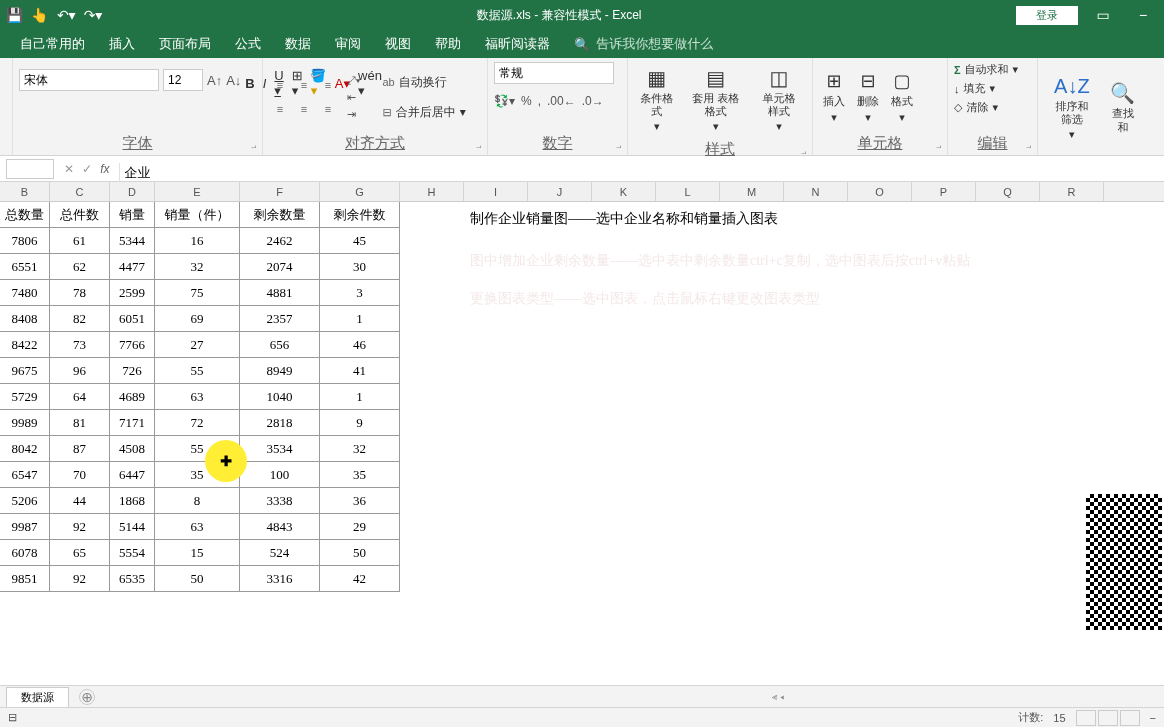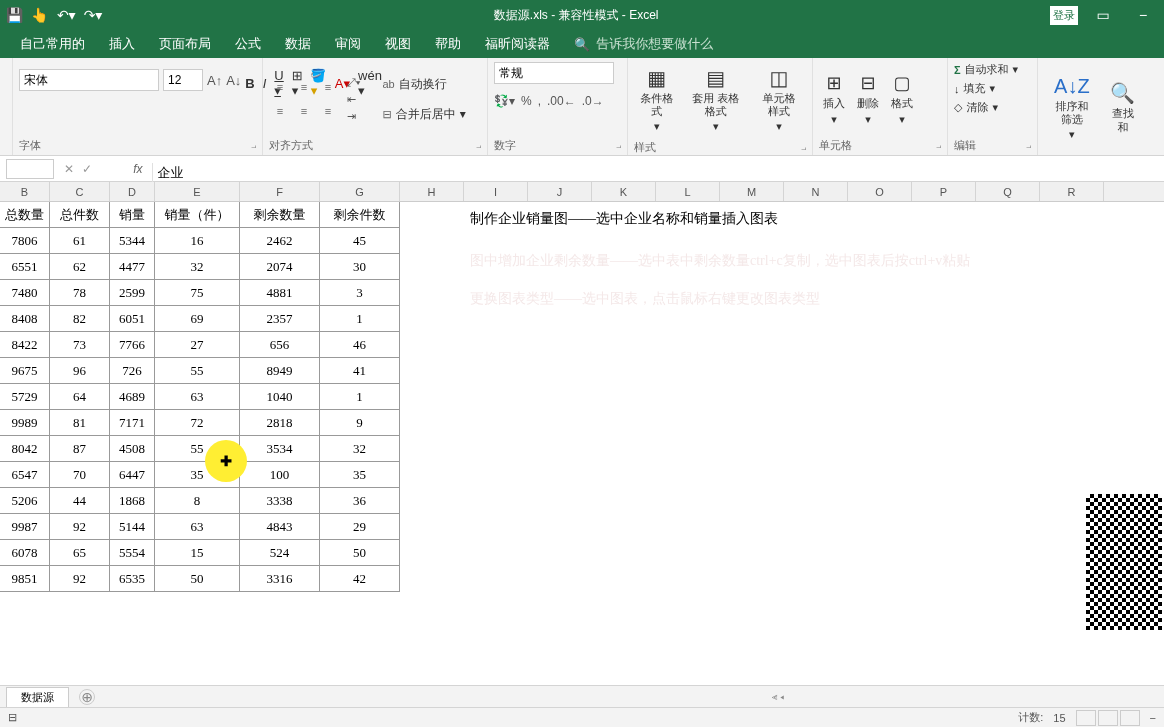--- a/index.html
+++ b/index.html
@@ -4,32 +4,32 @@
 <style>
 * { margin: 0; padding: 0; box-sizing: border-box; font-family: "Microsoft YaHei", sans-serif; }
 body { width: 1164px; height: 727px; background: #fff; overflow: hidden; font-size: 12px; }
 
 
 .titlebar { height: 30px; background: #217346; color: #fff; display: flex; align-items: center; padding: 0 6px; }
 .titlebar .qat { display: flex; gap: 8px; align-items: center; }
 .titlebar .qat span { font-size: 14px; cursor: pointer; }
 .titlebar .title { flex: 1; text-align: center; font-size: 12px; }
 .titlebar .right { display: flex; gap: 10px; align-items: center; }
-.titlebar .login { background: #fff; color: #217346; padding: 2px 3px; font-size: 11px; }
+.titlebar .login { background: #fff; color: #217346; padding: 2px 20px; font-size: 11px; }
 .titlebar .winbtn { width: 30px; text-align: center; font-size: 14px; }
 
 
 .tabs { height: 28px; background: #217346; color: #fff; display: flex; align-items: center; padding-left: 20px; gap: 24px; font-size: 13px; }
 .tabs .tab { cursor: pointer; }
 .tabs .tell { display: flex; align-items: center; gap: 6px; color: #c8e0d0; }
 
 
 .ribbon { height: 98px; background: #f3f3f3; border-bottom: 1px solid #d4d4d4; display: flex; }
 .group { border-right: 1px solid #e0e0e0; padding: 4px 6px 2px 6px; display: flex; flex-direction: column; justify-content: space-between; }
-.group-label { font-size: 11px; color: #666; padding-top: 2px; position: relative; }
+.group-label { text-align: center; font-size: 15px; color: #666; padding-top: 2px; position: relative; text-decoration: underline; }
 .group-label::after { content: "⌐"; position: absolute; right: 0; bottom: 0; font-size: 9px; color: #888; transform: rotate(180deg); }
 .group-body { display: flex; gap: 4px; align-items: center; flex: 1; }
 
 .g-clip { width: 10px; }
 .g-font { width: 250px; }
 .g-align { width: 225px; }
 .g-number { width: 140px; }
 .g-styles { width: 185px; }
 .g-cells { width: 135px; }
 .g-edit { width: 90px; }
@@ -63,21 +63,21 @@
 .cell-btn { display: flex; flex-direction: column; align-items: center; gap: 2px; padding: 4px; cursor: pointer; font-size: 11px; color: #333; }
 .cell-btn .ic { font-size: 18px; }
 
 .edit-row { display: flex; align-items: center; gap: 4px; font-size: 11px; color: #333; margin-bottom: 2px; }
 .sigma { color: #217346; font-weight: bold; }
 
 
 .formulabar { height: 26px; border-bottom: 1px solid #d4d4d4; display: flex; align-items: center; background: #fff; }
 .name-box { width: 48px; height: 20px; border: 1px solid #ccc; margin-left: 6px; padding: 0 4px; font-size: 11px; }
 .fx-btns { display: flex; gap: 8px; margin: 0 10px; color: #999; font-size: 12px; }
-.fx { font-style: italic; color: #666; margin-left: 33px; }
+.fx { font-style: italic; color: #666; }
 .formula-input { flex: 1; padding: 0 4px; font-size: 13px; border-left: 1px solid #e0e0e0; height: 20px; line-height: 20px; margin-top: 8px; }
 
 
 .grid-area { position: relative; height: 480px; overflow: hidden; background: #fff; }
 .col-headers { display: flex; height: 20px; background: #f0f0f0; border-bottom: 1px solid #ccc; }
 .col-h { border-right: 1px solid #d4d4d4; text-align: center; font-size: 11px; color: #555; line-height: 20px; }
 .col-B { width: 50px; } .col-C { width: 60px; } .col-D { width: 45px; } .col-E { width: 85px; }
 .col-F { width: 80px; } .col-G { width: 80px; }
 .col-rest { width: 64px; }
 

